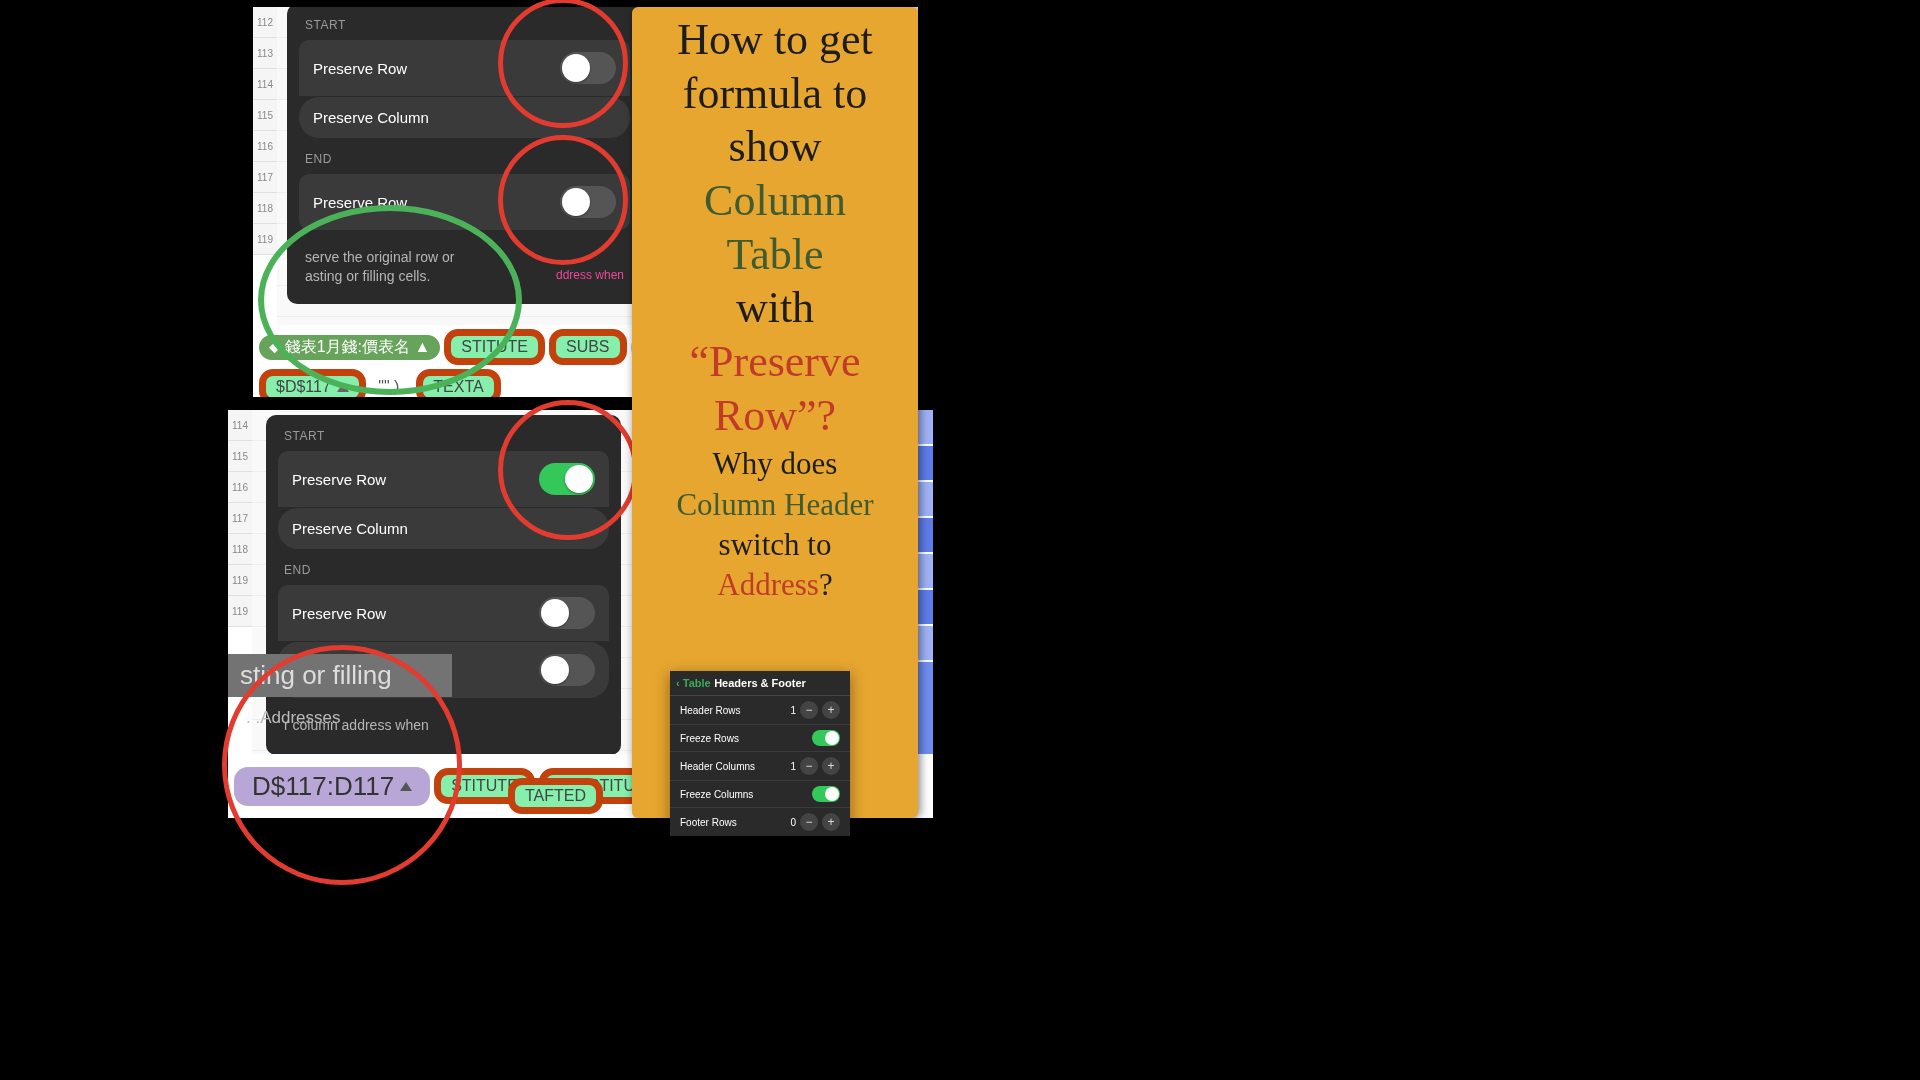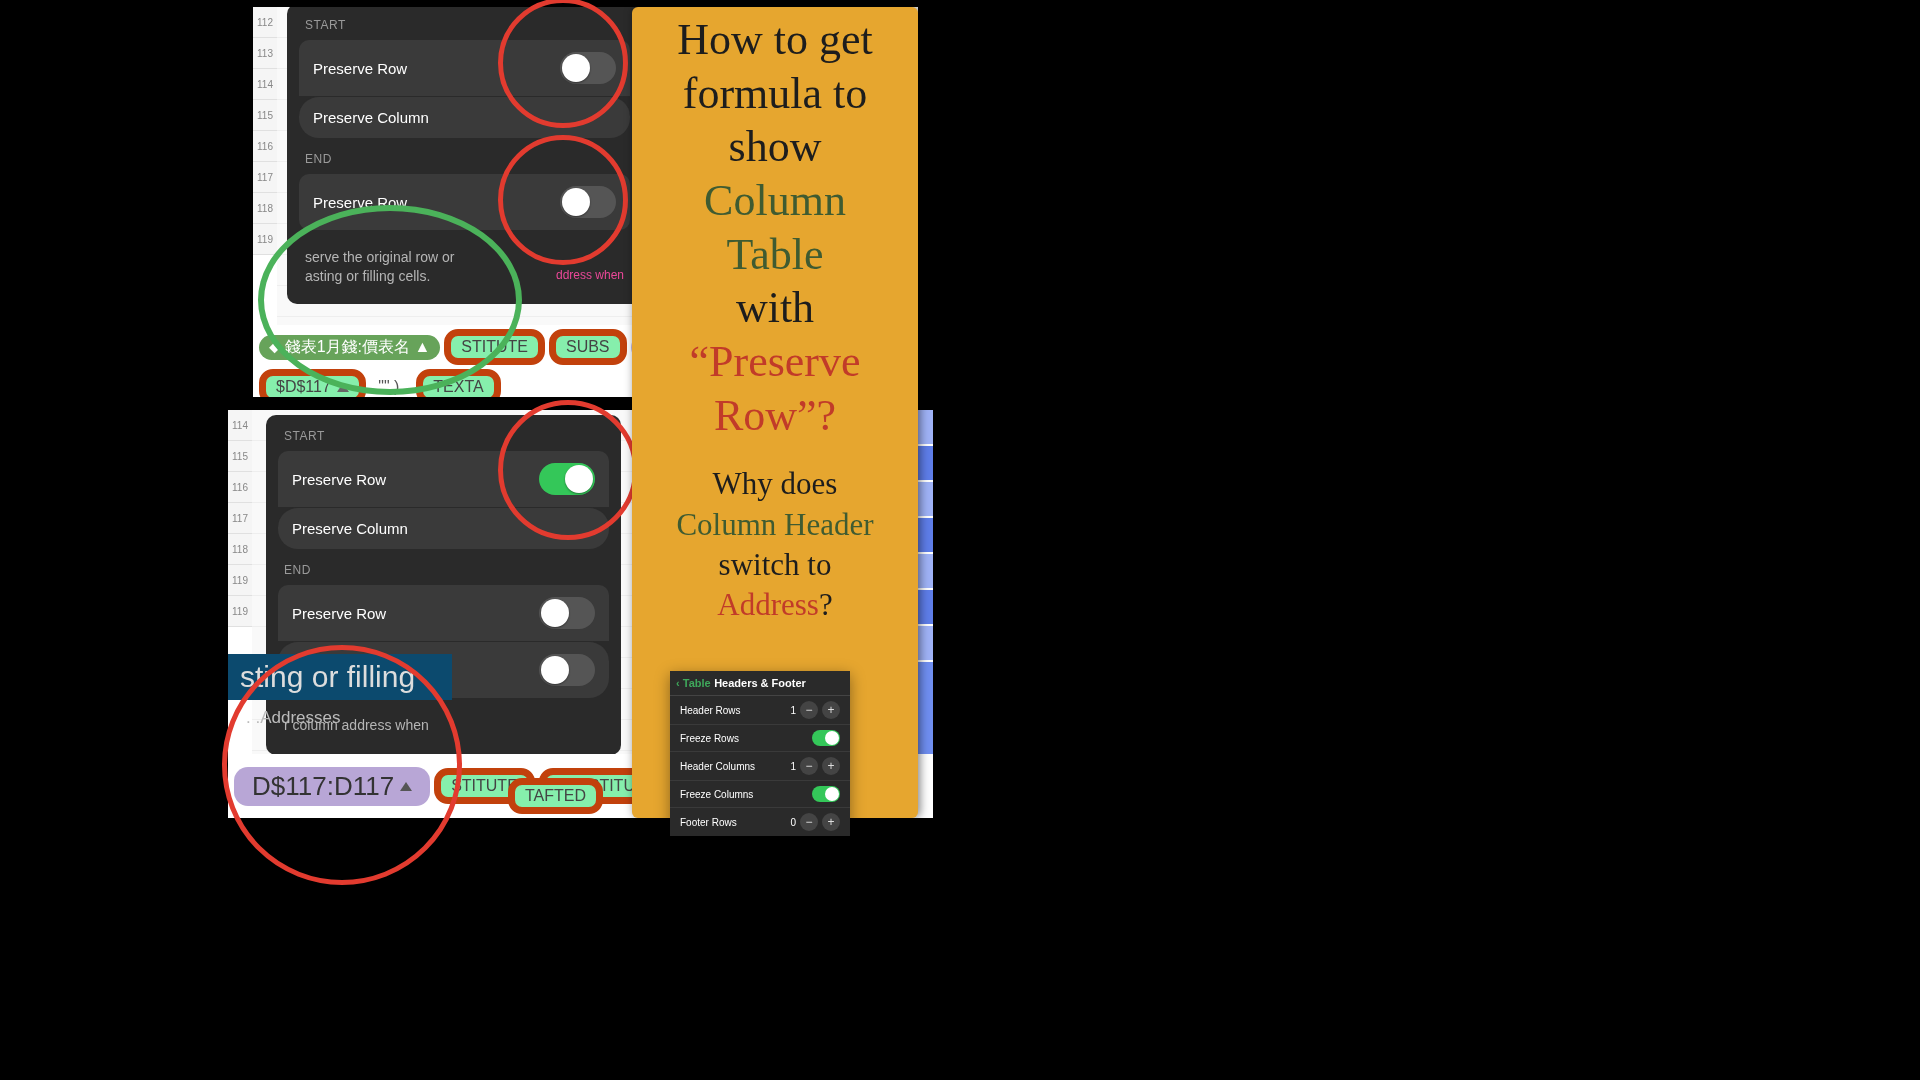--- a/index.html
+++ b/index.html
@@ -142,21 +142,21 @@
     line-height: 1.22;
     color: #1d1d1d;
   }
   .callout .green { color: #3f5b31; }
   .callout .red { color: #c13b29; }
   .callout .sub {
     font-family: Georgia, "Times New Roman", serif;
     font-size: 31px;
     line-height: 1.3;
     color: #1d1d1d;
-    margin-top: 22px;
+    margin-top: 2px;
   }
 
   
   .mini-panel {
     position: absolute;
     left: 670px;
     top: 671px;
     width: 180px;
     background: #2a2a2a;
     color: #fff;
@@ -315,21 +315,21 @@
         <span></span>
         <span class="toggle">
             <span class="knob"></span>
           </span>
       </div>
       <div class="hint">
         <span>r column address when</span>
       </div>
     </div>
 
-    <div style="position:absolute;left:-6px;top:244px;font-size:30px;color:#ddd;background:#0c4a6e;padding:6px 18px;width:230px;">sting or filling</div>
+    <div style="position:absolute;left:-6px;top:244px;font-size:26px;color:#ddd;background:#737373;padding:6px 18px;width:230px;">sting or filling</div>
     <div style="position:absolute;left:18px;top:298px;font-size:17px;color:#bbb;">. .Addresses</div>
 
     <div class="formula-strip">
       <span class="token tok-purple" style="font-size:26px;padding:4px 18px;">
         <span>D$117:D117</span> 
           <span class="tri" style="color:#555"></span>
       </span>
       <span class="token tok-white">STITUTE</span>
       <span class="token tok-white">SUBSTITUTE</span>
       <span class="token tok-white" style="position:absolute;left:280px;bottom:4px;">TAFTED</span>

